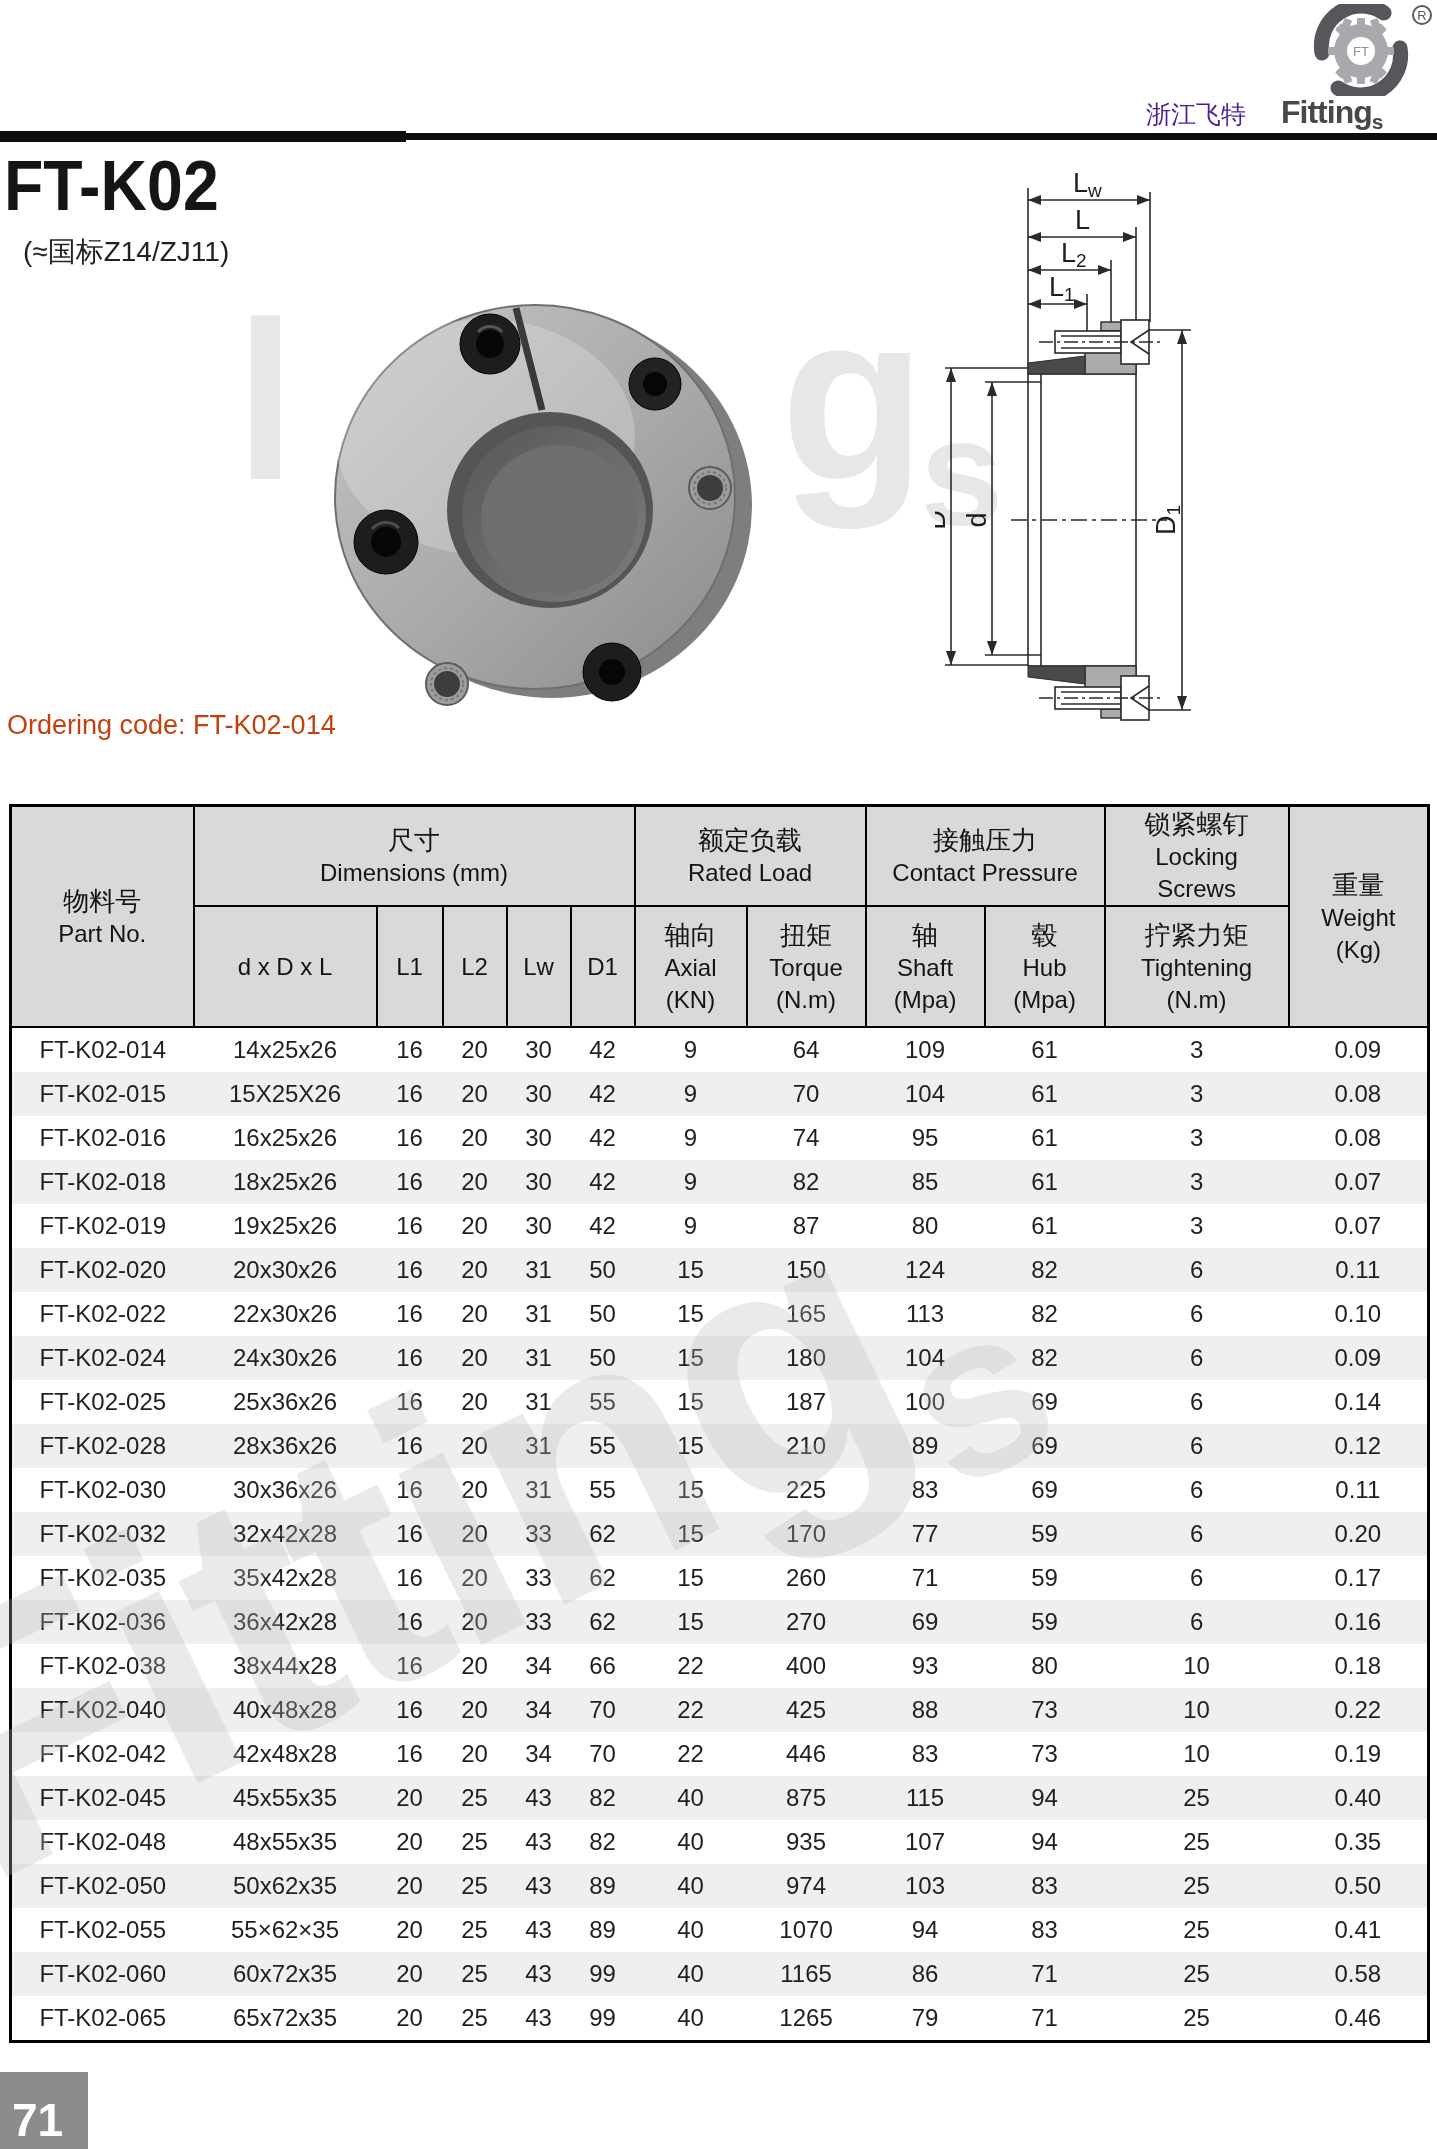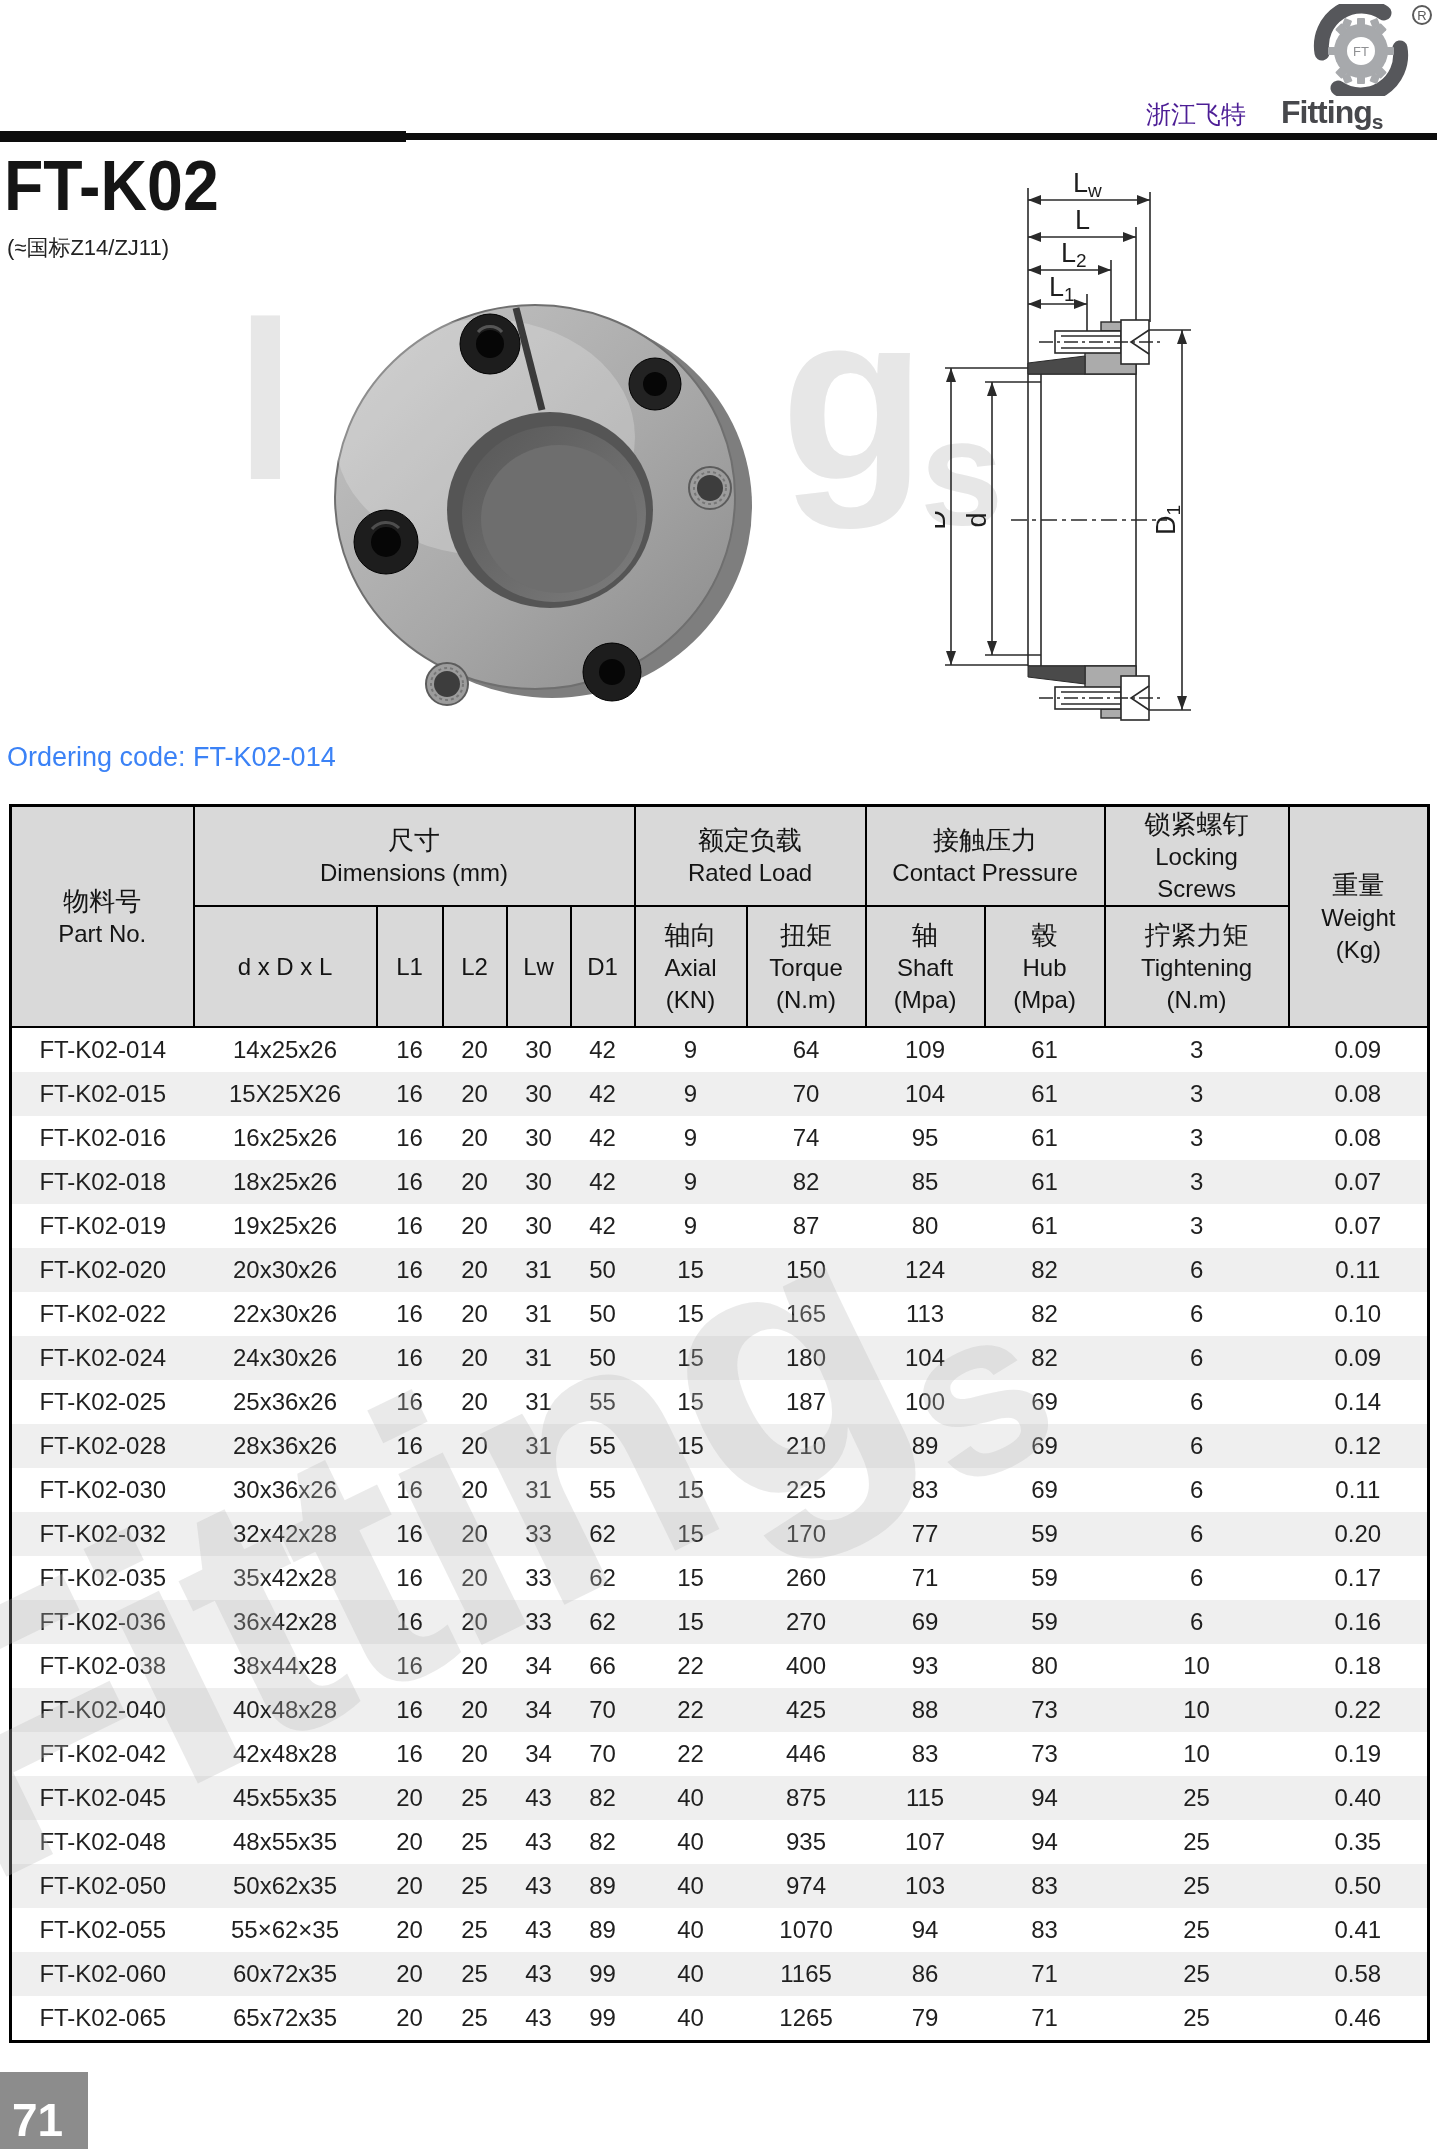--- a/index.html
+++ b/index.html
@@ -25,22 +25,22 @@
   .cat-line{position:absolute; left:8px; top:96px; font-size:22px; color:#111; letter-spacing:.2px; z-index:4;}
   .cat-line .sep{margin:0 10px; font-size:20px;}
   .brand-cn{position:absolute; left:1146px; top:98px; font-size:25px; color:#4c1d95; z-index:4;}
   .wordmark{position:absolute; left:1281px; top:94px; font-size:32px; font-weight:800; color:#47484c; letter-spacing:-1px; z-index:4;}
   .wordmark .wm-sub{font-size:21px; position:relative; top:6px; font-weight:800;}
   .logo-svg{position:absolute; left:1288px; top:4px; z-index:4;}
   .rule-left{position:absolute; left:0; top:131px; width:406px; height:11px; background:#0d0d0d; z-index:4;}
   .rule-right{position:absolute; left:406px; top:133px; width:1031px; height:7px; background:#0d0d0d; z-index:4;}
   
   .model{position:absolute; left:4px; top:146px; font-size:70px; font-weight:700; letter-spacing:0px; transform:scaleX(.92); transform-origin:left; color:#151515; z-index:4;}
-  .std-note{position:absolute; left:7px; top:233px; font-size:22px; color:#222; z-index:4;}
-  .ordering{position:absolute; left:7px; top:742px; font-size:27px; color:#3b82f6; z-index:4;}
+  .std-note{position:absolute; left:23px; top:233px; font-size:28px; color:#222; z-index:4;}
+  .ordering{position:absolute; left:7px; top:710px; font-size:27px; color:#c2410c; z-index:4;}
   
   .photo{position:absolute; left:280px; top:252px; z-index:1;}
   .drawing{position:absolute; left:935px; top:152px; z-index:1;}
   
   .spec-table{
     position:absolute; left:9px; top:804px; z-index:2;
     width:1418px; border-collapse:collapse; table-layout:fixed;
     border:3px solid #000;
   }
   .spec-table th{

